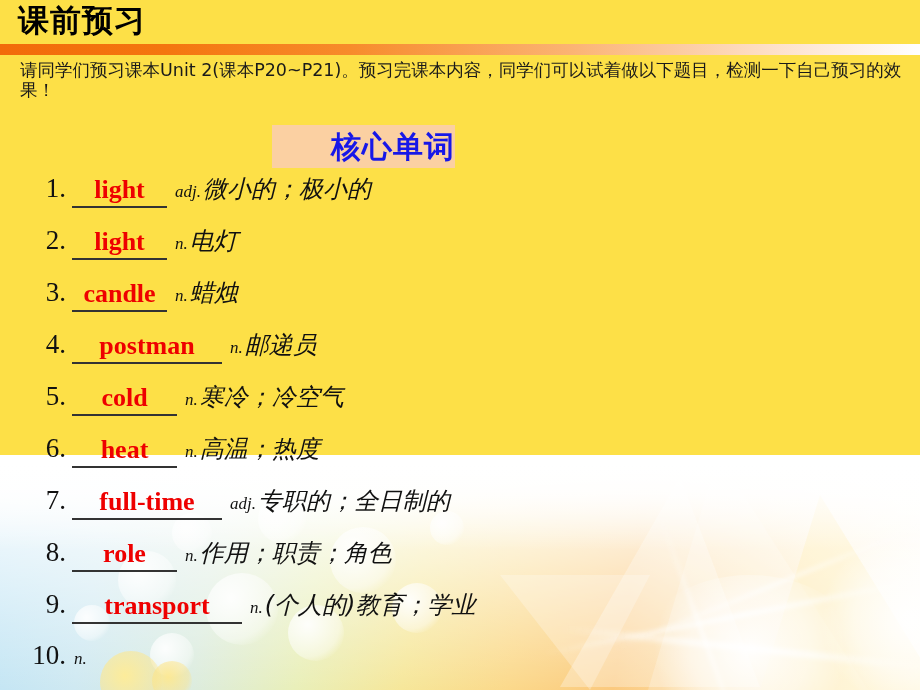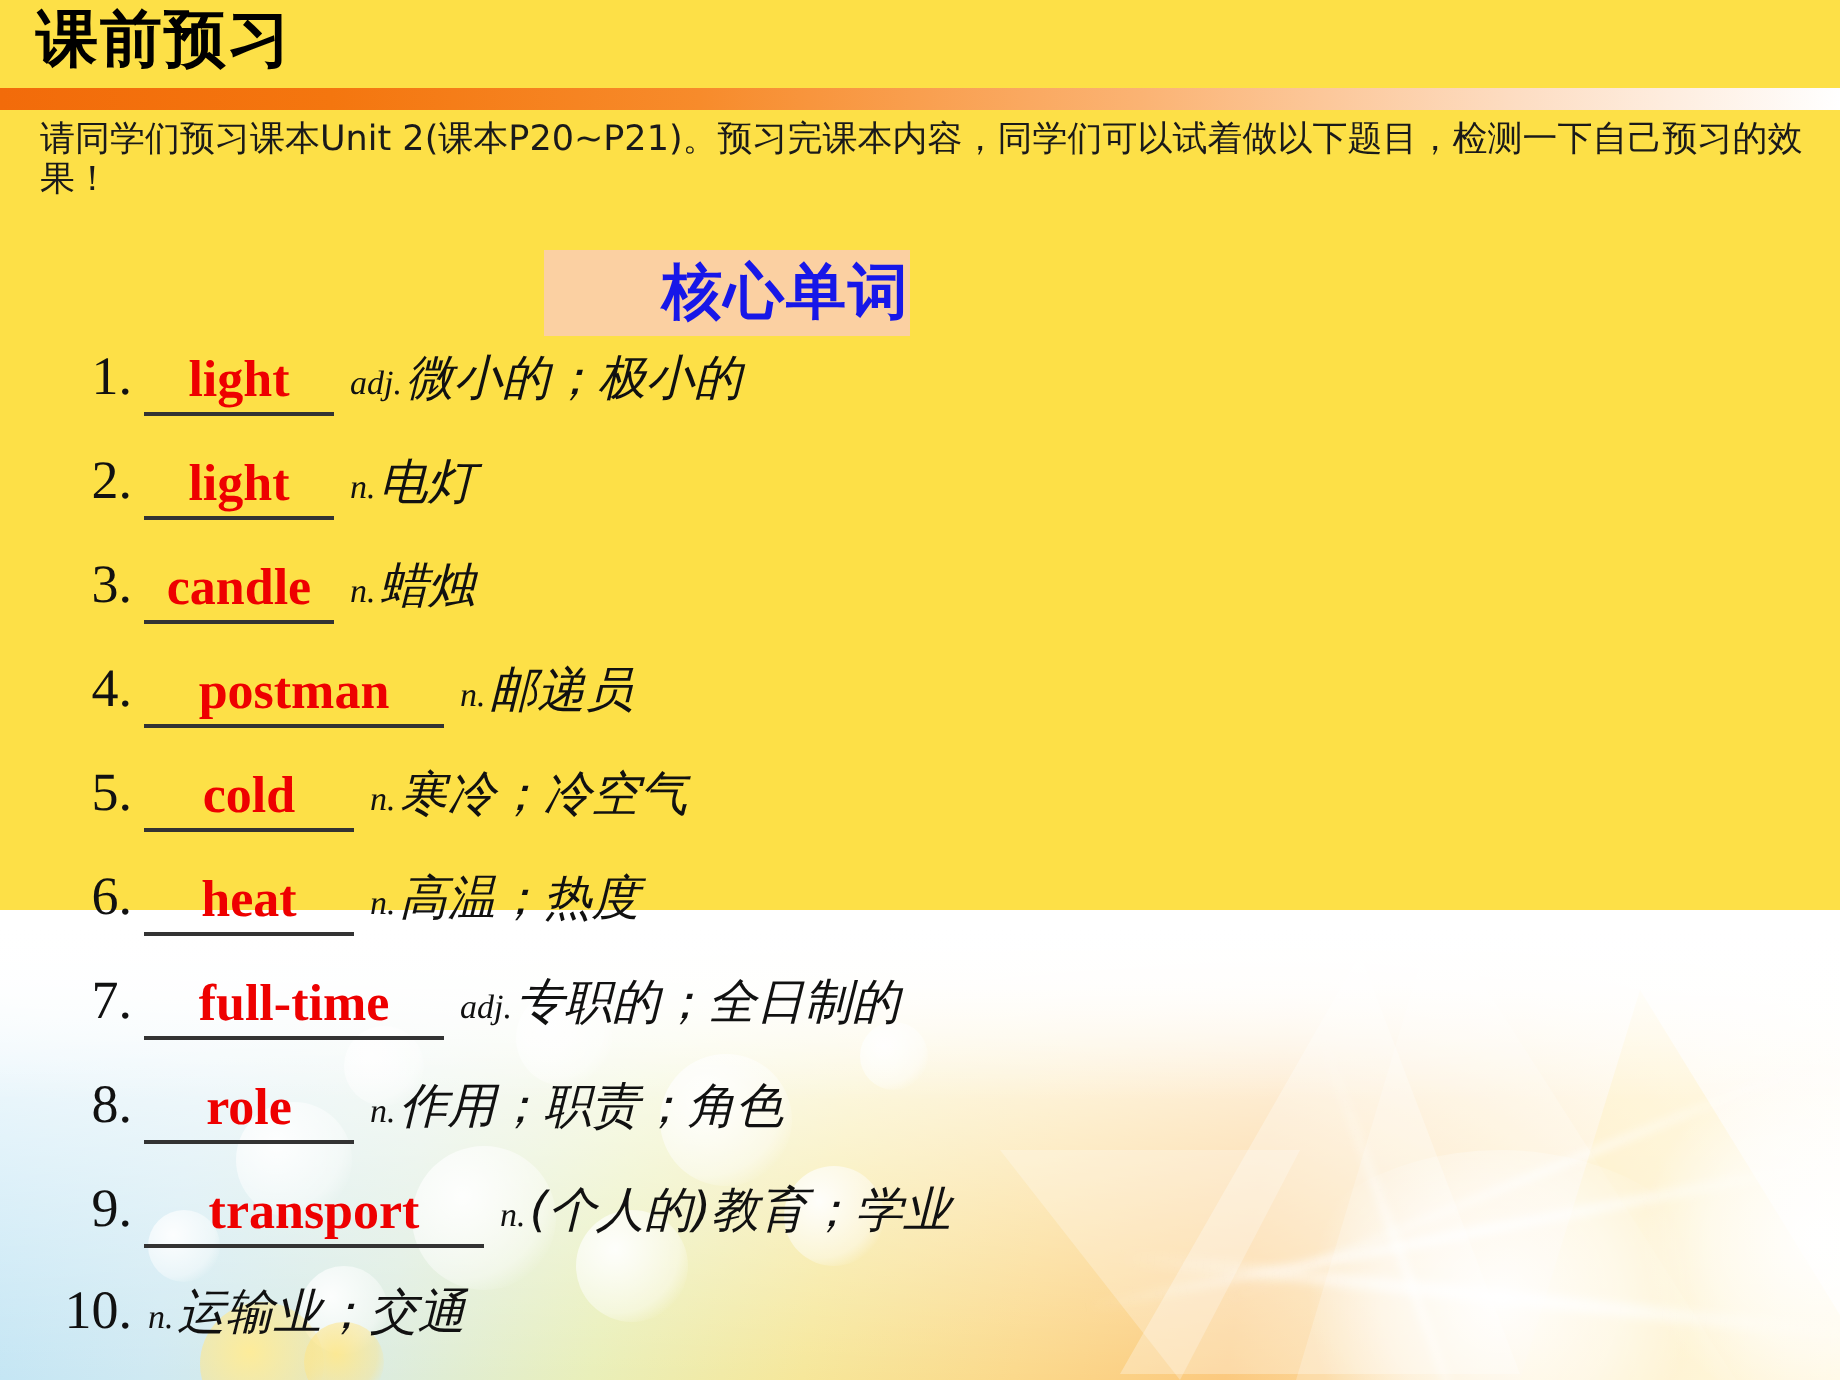--- a/index.html
+++ b/index.html
@@ -325,17 +325,16 @@
         <span class="vocab-num">9.</span>
         <span class="vocab-blank w-xxl">
           <span class="vocab-word">transport</span>
         </span>
         <span class="vocab-pos">n.</span>
         <span class="vocab-def">(个人的)教育；学业</span>
       </div>
       <div class="vocab-row">
         <span class="vocab-num">10.</span>
         <span class="vocab-pos">n.</span>
-        <span class="vocab-def">运输业；交通</span>
       </div>
     </div>
 
 </div>
 
 </body></html>

